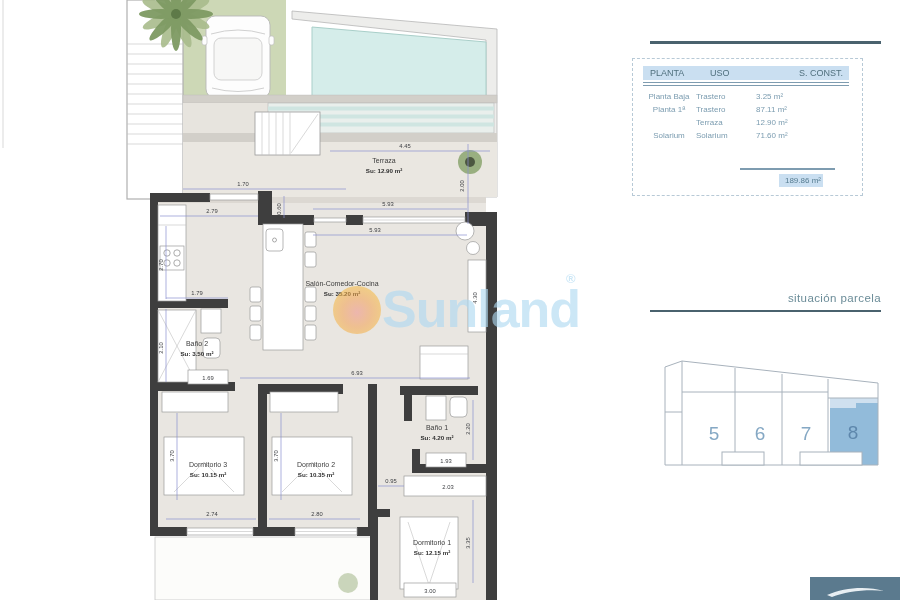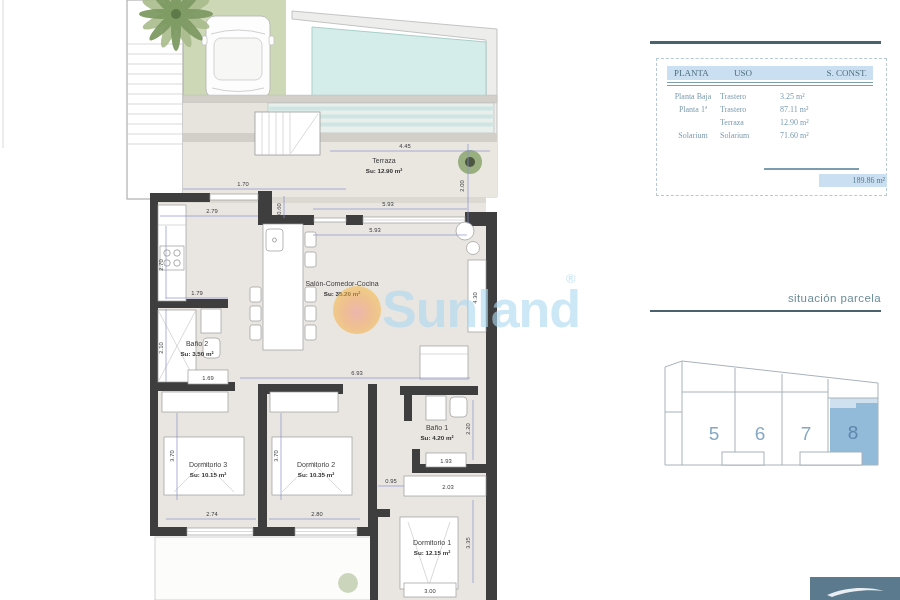--- a/index.html
+++ b/index.html
@@ -12,36 +12,36 @@
   .dim{font-size:5.8px;fill:#3f4145;text-anchor:middle;}
   .dimline{stroke:#8a8fd0;stroke-width:0.7;fill:none;}
   .wall{fill:#3e3e3e;}
   .fixture{fill:#ffffff;stroke:#9a9a9a;stroke-width:0.7;}
   .winbox{fill:#ffffff;stroke:#9a9a9a;stroke-width:0.7;}
   .thinline{stroke:#c0c0c0;stroke-width:0.6;fill:none;}
   
   .panel-title{position:absolute;right:19px;width:260px;text-align:right;
                color:#6b8c98;font-size:11.5px;letter-spacing:0.4px;}
   .rule{position:absolute;left:650px;width:231px;background:#4a626e;}
-  .tbl-box{position:absolute;left:656px;top:58px;width:231px;height:138px;
-           border:1px dashed #b7c9d6;box-sizing:border-box;font-family:Liberation Serif, serif;}
+  .tbl-box{position:absolute;left:632px;top:58px;width:231px;height:138px;
+           border:1px dashed #b7c9d6;box-sizing:border-box;}
   .tbl-head{position:absolute;left:10px;top:7px;width:206px;height:14px;
             background:#cadff1;color:#50707e;font-size:9px;}
   .tbl-head span{position:absolute;top:2px;}
   .tbl-dblrule{position:absolute;left:10px;top:23px;width:206px;height:2px;
                border-top:1px solid #7e9cb0;border-bottom:1px solid #7e9cb0;}
   .tbl-rows{position:absolute;left:10px;top:31px;width:190px;color:#7b9cb0;font-size:8px;}
   .tbl-row{display:flex;height:13px;line-height:13px;}
   .c1{width:52px;text-align:center;}
   .c2{margin-left:1px;width:60px;text-align:left;}
   .c3{flex:1;text-align:left;}
   .tot-rule{position:absolute;left:107px;top:109px;width:95px;border-top:2px solid #7e9cb0;}
-  .tot-band{position:absolute;left:146px;top:115px;width:68px;height:13px;background:#cadff1;
+  .tot-band{position:absolute;left:146px;top:115px;width:44px;height:13px;background:#cadff1;
             color:#567c90;font-size:8px;line-height:13px;text-align:right;padding-right:2px;
-            box-sizing:border-box;margin-left:16px;}
+            box-sizing:border-box;}
 </style>
 </head>
 <body>
 
 <div class="stage">
 
 <svg width="900" height="600" viewBox="0 0 900 600">
   <defs>
     <radialGradient id="sunGrad" cx="50%" cy="55%" r="55%">
       <stop offset="0%" stop-color="#ef8f84"></stop>

